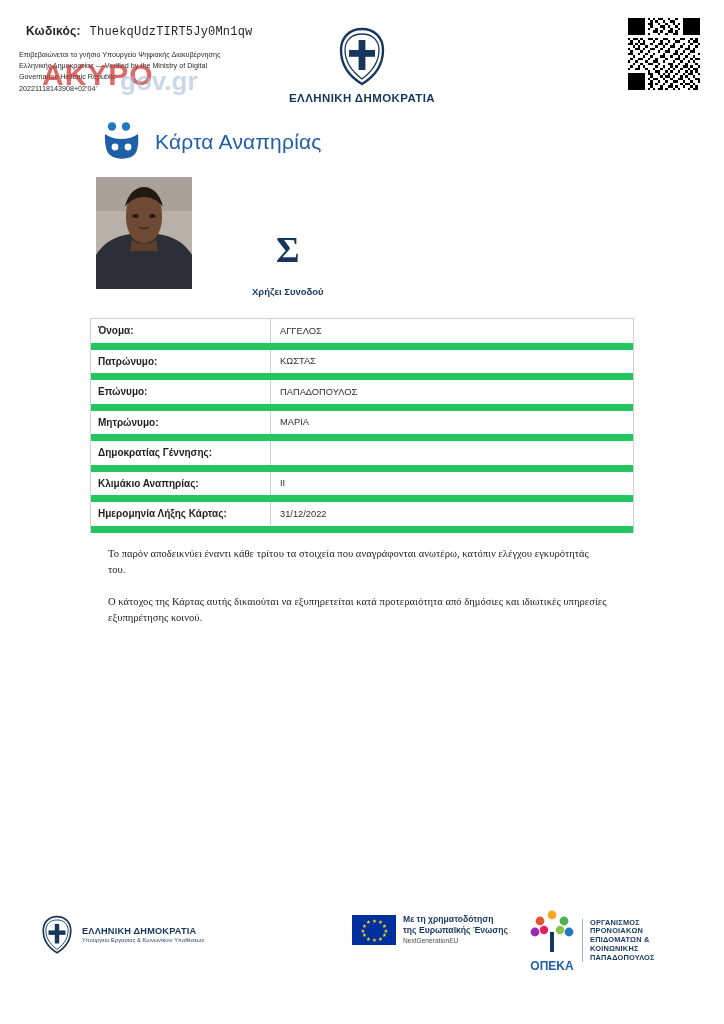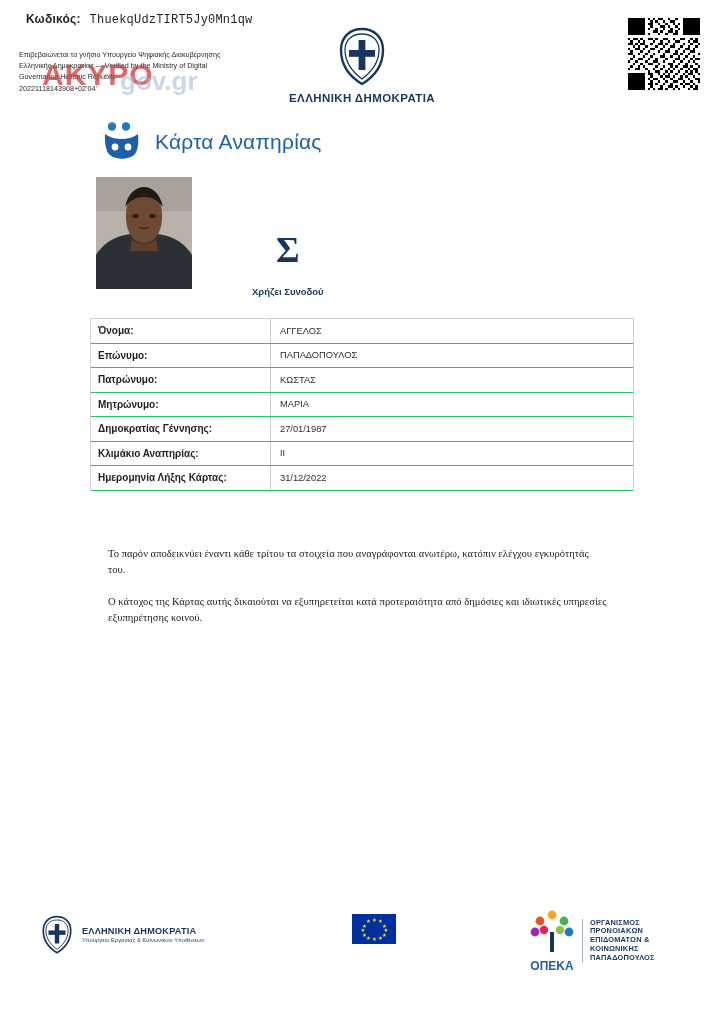--- a/index.html
+++ b/index.html
@@ -13,21 +13,21 @@
     position: relative;
     font-family: "Liberation Sans", sans-serif;
     color: #231f20;
     overflow: hidden;
   }
 
   
   .code-line {
     position: absolute;
     left: 26px;
-    top: 12px;
+    top: 24px;
     font-size: 12px;
     font-weight: bold;
     letter-spacing: .2px;
     white-space: nowrap;
   }
   .code-line .code-label {
     font-family: "Liberation Sans", sans-serif;
     font-weight: bold;
     font-size: 12px;
   }
@@ -164,21 +164,21 @@
     position: absolute;
     left: 90px;
     top: 318px;
     width: 544px;
     border: 1px solid #cfcfcf;
     border-bottom: none;
     box-sizing: border-box;
   }
   .row {
     display: flex;
-    border-bottom: 1px solid #22c55e;
+    border-bottom: 7px solid #22c55e;
     height: 23.5px;
     align-items: flex-end;
   }
   .cell-label {
     width: 180px;
     box-sizing: border-box;
     padding-left: 7px;
     font-size: 10px;
     font-weight: bold;
     color: #1f1f1f;
@@ -578,34 +578,33 @@
 
 <div class="sigma">Σ</div>
 <div class="sigma-caption">Χρήζει Συνοδού</div>
 
 <div class="table">
   <div class="row">
     <div class="cell-label">Όνομα:</div>
     <div class="cell-value">ΑΓΓΕΛΟΣ</div>
   </div>
   <div class="row">
+    <div class="cell-label">Πατρώνυμο:</div>
+    <div class="cell-value">ΚΩΣΤΑΣ</div>
+  </div>
+  <div class="row">
     <div class="cell-label">Επώνυμο:</div>
     <div class="cell-value">ΠΑΠΑΔΟΠΟΥΛΟΣ</div>
-  </div>
-  <div class="row">
-    <div class="cell-label">Πατρώνυμο:</div>
-    <div class="cell-value">ΚΩΣΤΑΣ</div>
   </div>
   <div class="row">
     <div class="cell-label">Μητρώνυμο:</div>
     <div class="cell-value">ΜΑΡΙΑ</div>
   </div>
   <div class="row">
     <div class="cell-label">Δημοκρατίας Γέννησης:</div>
-    <div class="cell-value">27/01/1987</div>
   </div>
   <div class="row">
     <div class="cell-label">Κλιμάκιο Αναπηρίας:</div>
     <div class="cell-value">ΙΙ</div>
   </div>
   <div class="row">
     <div class="cell-label">Ημερομηνία Λήξης Κάρτας:</div>
     <div class="cell-value">31/12/2022</div>
   </div>
 </div>
@@ -636,20 +635,25 @@
       <span class="star" style="left:30px;top:9.5px;">★</span>
       <span class="star" style="left:31.5px;top:14px;">★</span>
       <span class="star" style="left:30px;top:18.5px;">★</span>
       <span class="star" style="left:26px;top:22px;">★</span>
       <span class="star" style="left:20px;top:23px;">★</span>
       <span class="star" style="left:14px;top:22px;">★</span>
       <span class="star" style="left:10px;top:18.5px;">★</span>
       <span class="star" style="left:8.5px;top:14px;">★</span>
       <span class="star" style="left:10px;top:9.5px;">★</span>
       <span class="star" style="left:14px;top:5.4px;">★</span>
+    </div>
+    <div class="etxt">
+      <div class="e-l1">Με τη χρηματοδότηση</div>
+      <div class="e-l2">της Ευρωπαϊκής Ένωσης</div>
+      <div class="e-l3">NextGenerationEU</div>
     </div>
   </div>
 
   <div class="f-item f-opeka">
     <div>
       <svg class="opeka-mark" viewBox="0 0 48 46">
         <circle cx="24" cy="7" r="4.4" fill="#f5a623"></circle>
         <circle cx="12" cy="13" r="4.4" fill="#e4572e"></circle>
         <circle cx="36" cy="13" r="4.4" fill="#4caf50"></circle>
         <circle cx="7" cy="24" r="4.4" fill="#9c27b0"></circle>

